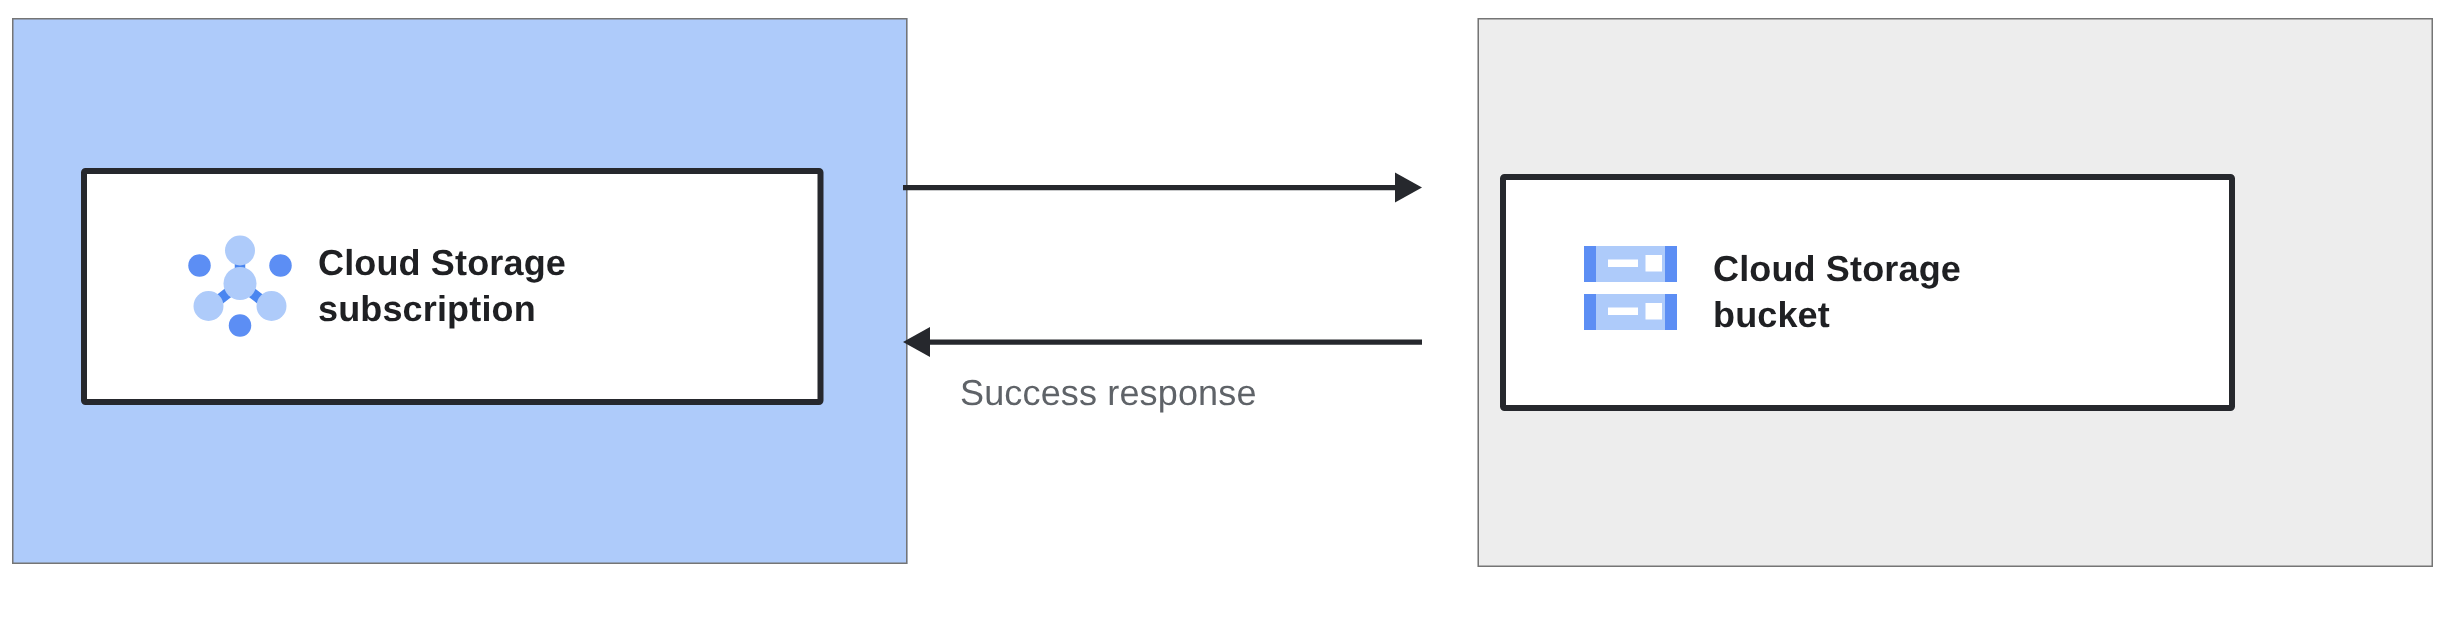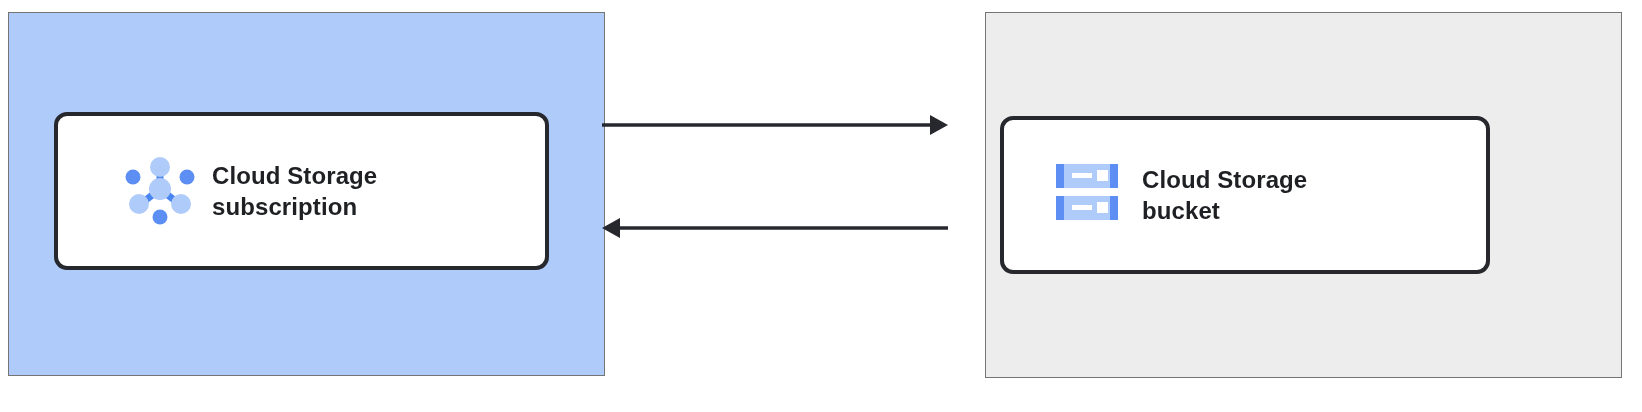--- a/index.html
+++ b/index.html
@@ -40,21 +40,21 @@
     height: 366px;
     background: #ededed;
   }
 
   
   .card {
     position: absolute;
     box-sizing: border-box;
     background: #ffffff;
     border: 4px solid #26282d;
-    border-radius: 13px;
+    border-radius: 3px;
     display: flex;
     align-items: center;
   }
   #card-subscription {
     left: 54px;
     top: 112px;
     width: 495px;
     height: 158px;
     padding-left: 66px;
   }
@@ -162,14 +162,15 @@
   </div>
 
 
   <div class="connector" id="connector-response">
     <svg width="350" height="40" viewBox="0 0 350 40" aria-hidden="true">
       <line x1="20" y1="20" x2="348" y2="20" stroke="#26282d" stroke-width="3.5"></line>
       <polygon points="20,10 2,20 20,30" fill="#26282d"></polygon>
     </svg>
   </div>
 
+  <div class="edge-label" id="label-response">Success response</div>
 
 </div>
 
 </body></html>

